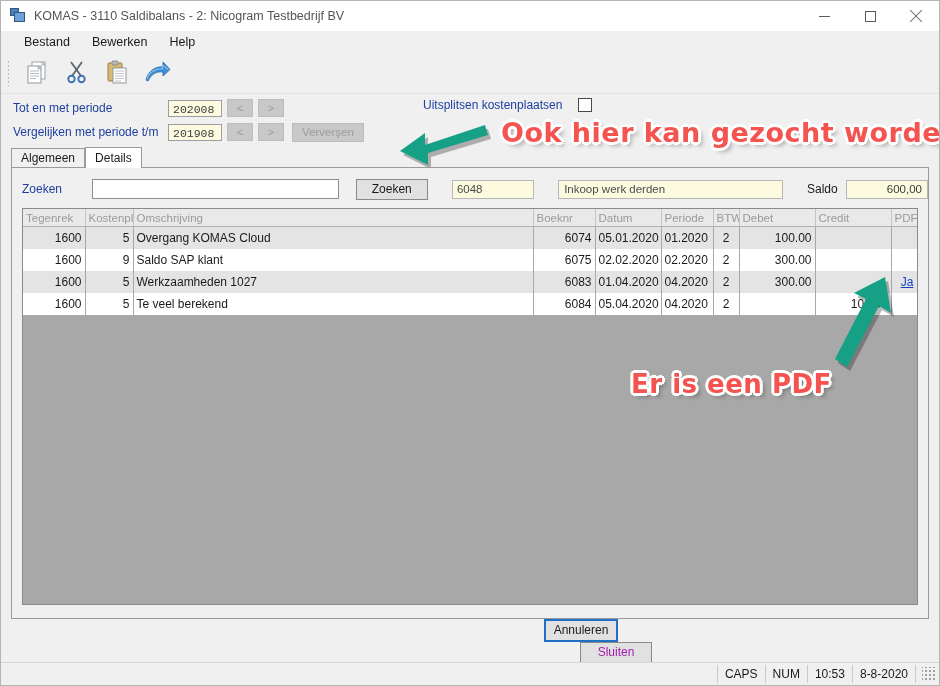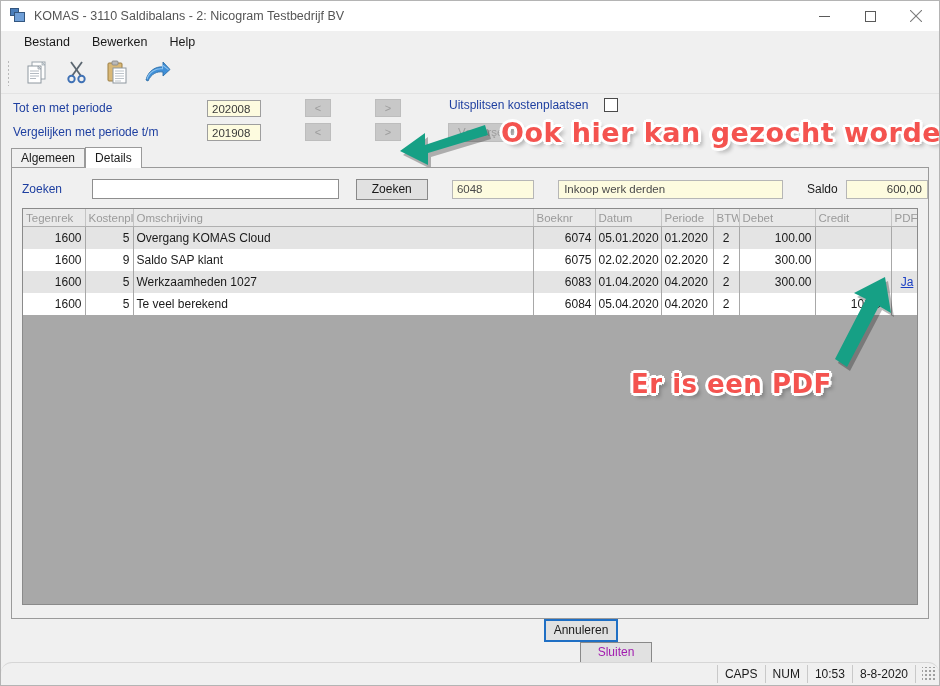--- a/index.html
+++ b/index.html
@@ -110,40 +110,39 @@
   #period-area {
     position: relative;
     padding: 3px 0 0 12px;
     background: #f0f0f0;
   }
   .period-row {
     display: flex;
     align-items: center;
     height: 22px;
     margin-bottom: 2px;
-    gap: 39px;
   }
   .period-label {
     color: #1e3fa0;
     font-size: 12px;
     width: 155px;
     white-space: nowrap;
   }
   .period-field {
     width: 54px;
     height: 17px;
     background: #fdfbdf;
     border: 1px solid #9e9e9e;
     box-sizing: border-box;
     font-size: 11.5px;
     color: #3a3a3a;
     padding: 1px 4px 0 4px;
     text-align: left;
     line-height: 15px;
-    font-family: Liberation Sans, sans-serif;
+    font-family: Liberation Mono, monospace;
   }
   .spin-btn {
     width: 26px; height: 18px;
     margin-left: 5px;
     background: #c8c8c8;
     border: 1px solid #bdbdbd;
     box-sizing: border-box;
     color: #9c9c9c;
     font-size: 11px;
     display: flex; align-items: center; justify-content: center;
@@ -156,21 +155,21 @@
     border: 1px solid #bdbdbd;
     box-sizing: border-box;
     color: #9c9c9c;
     font-size: 11.5px;
     display: flex; align-items: center; justify-content: center;
   }
 
   
   #split-cost-group {
     position: absolute;
-    left: 448px;
+    left: 422px;
     top: 4px;
     display: flex;
     align-items: center;
   }
   #split-cost-label {
     color: #1e3fa0;
     font-size: 12px;
     margin-right: 16px;
     white-space: nowrap;
   }
@@ -383,21 +382,20 @@
     left: 0; bottom: 0;
     width: 938px;
     height: 22px;
     background: #f0f0f0;
     border-top: 1px solid #d6d6d6;
     display: flex;
     align-items: center;
     justify-content: flex-end;
     font-size: 12px;
     color: #1a1a1a;
-    border-radius: 11px;
   }
   .status-cell {
     border-left: 1px solid #c9c9c9;
     border-right: 1px solid #c9c9c9;
     height: 18px;
     display: flex; align-items: center; justify-content: center;
     padding: 0 7px;
     margin-left: -1px;
   }
   #status-grip {

